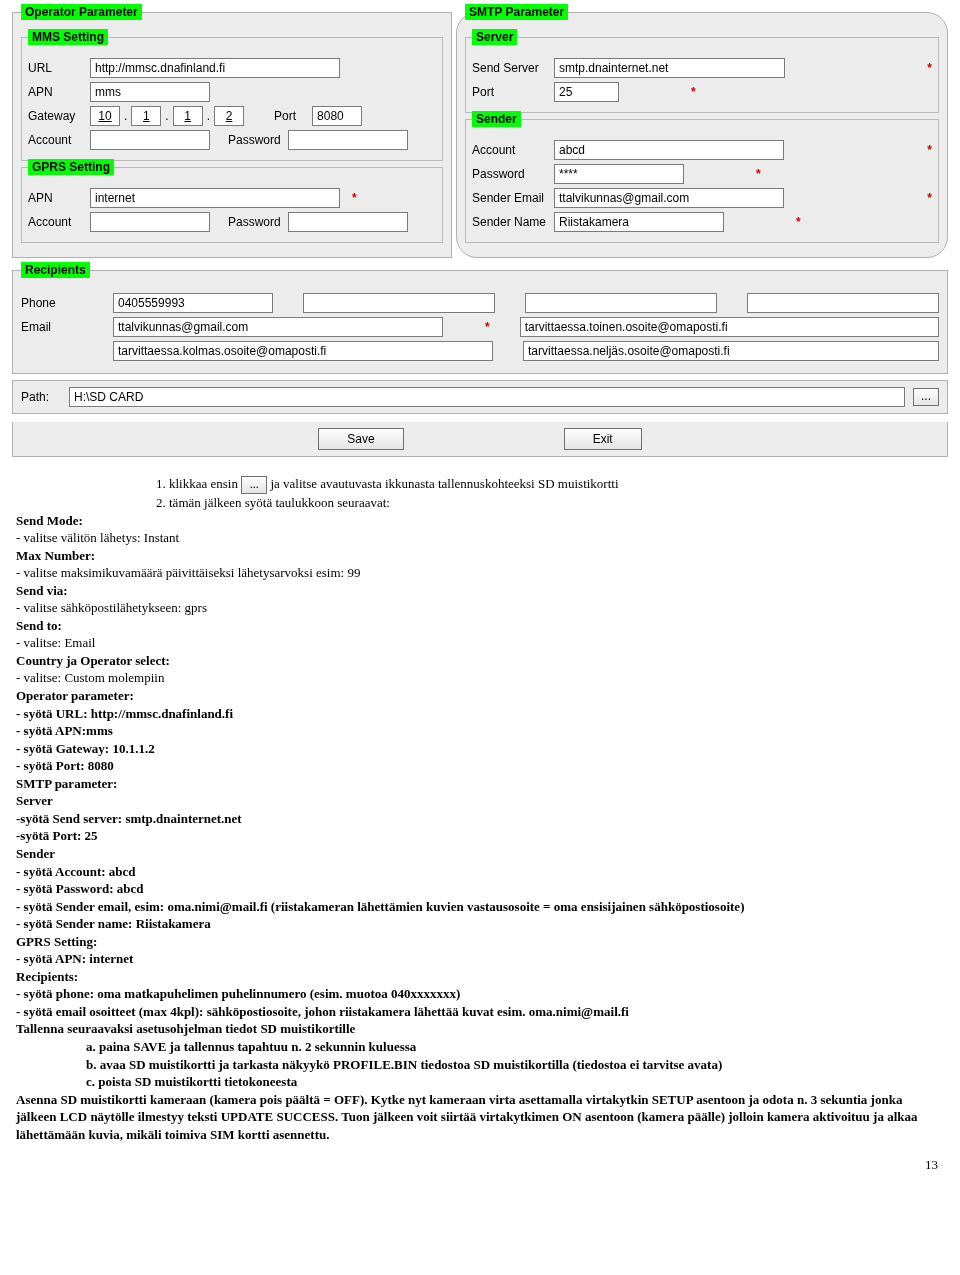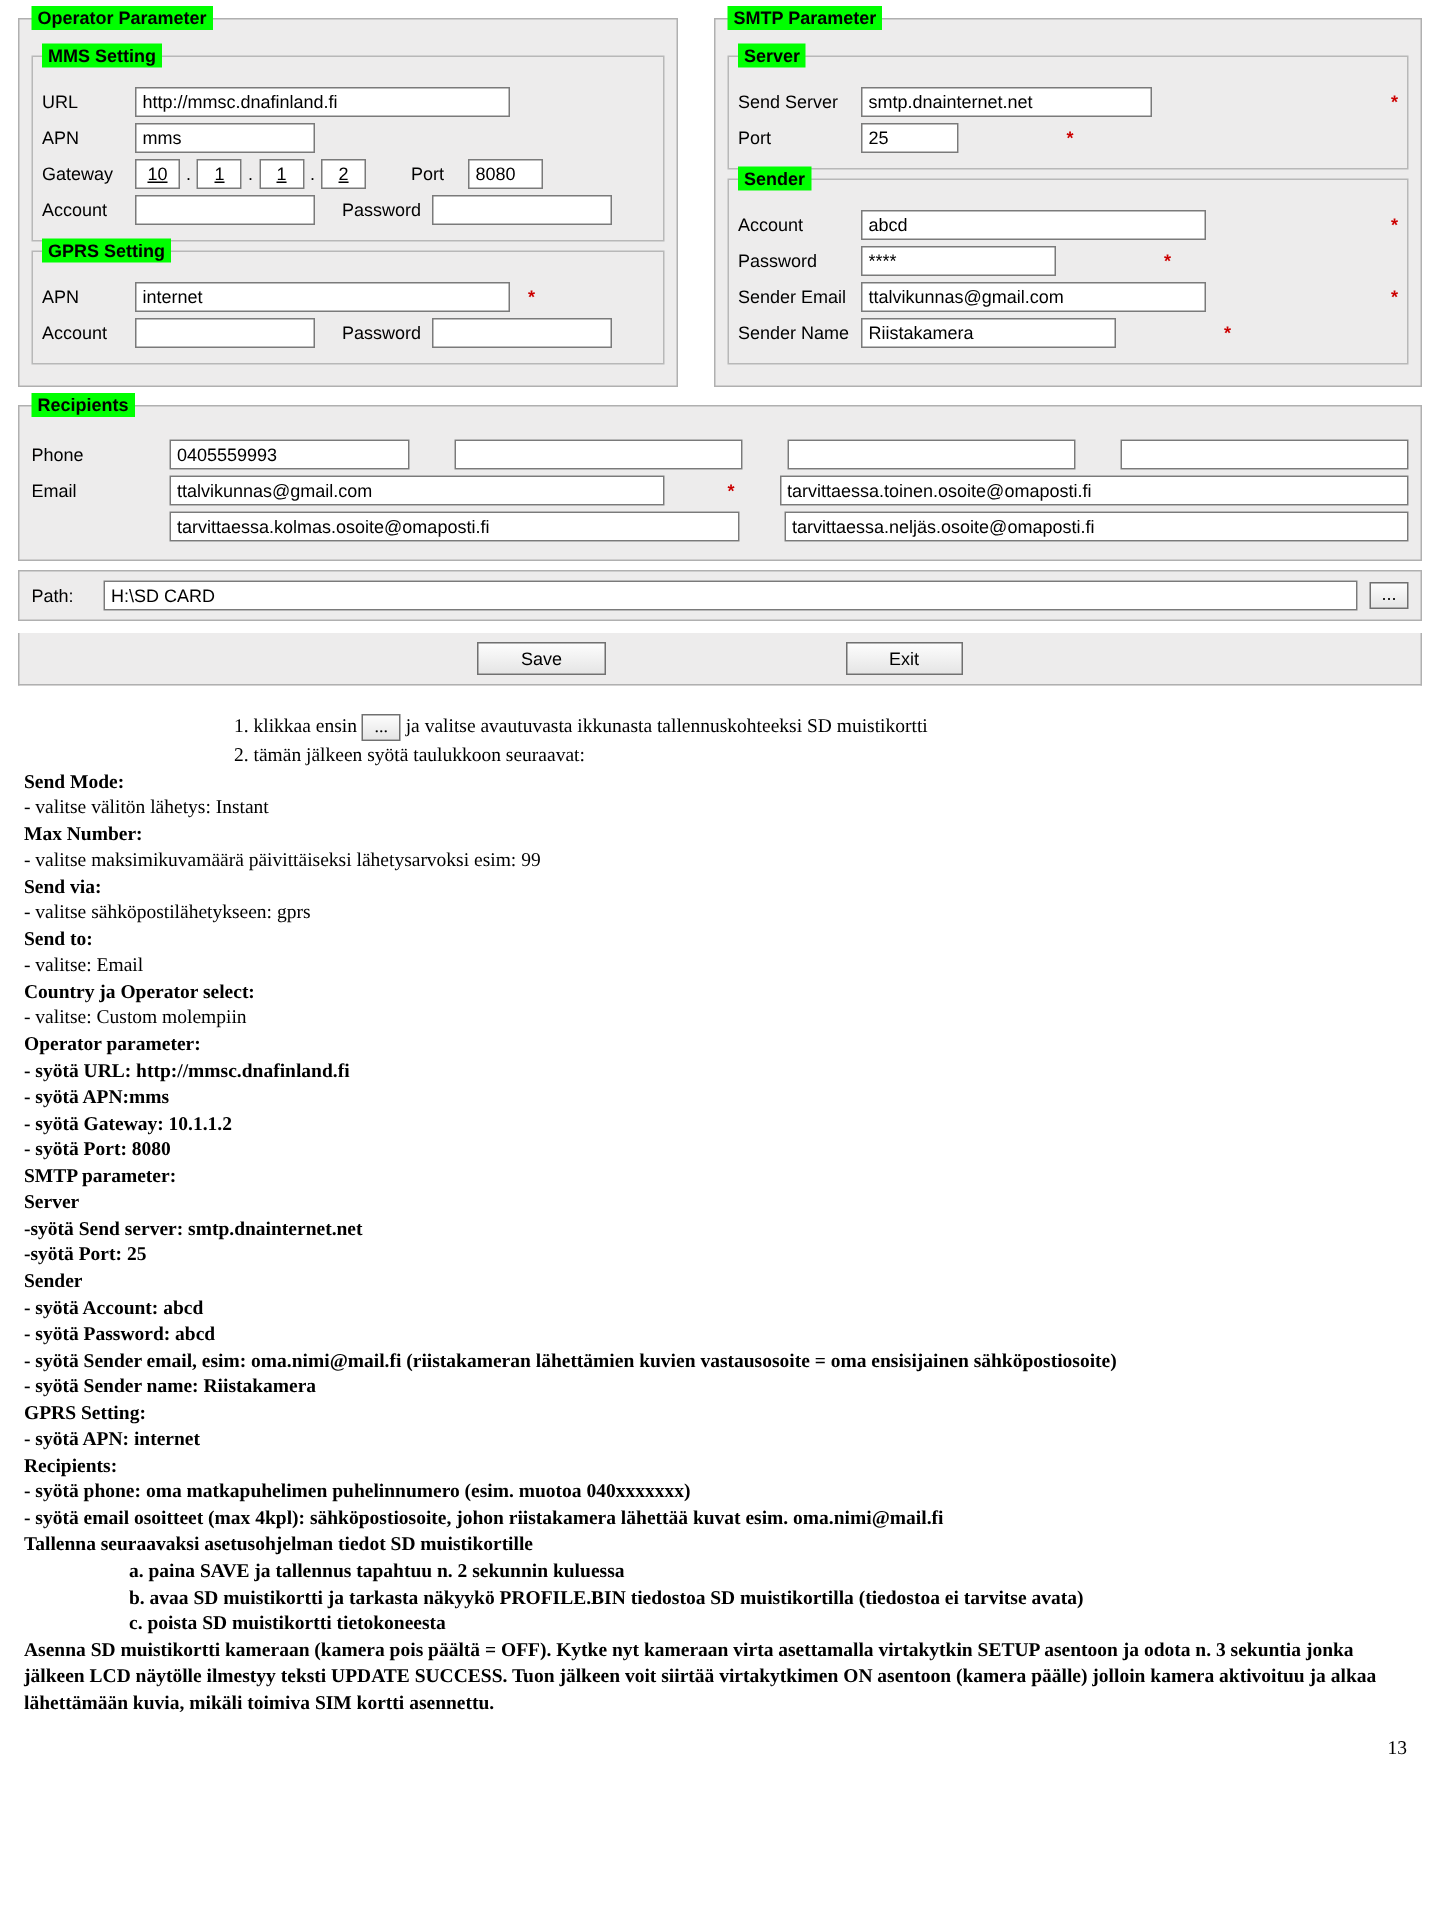--- a/index.html
+++ b/index.html
@@ -21,23 +21,23 @@
   }
   .panel-title {
     position: absolute;
     top: -9px;
     left: 8px;
     background: #00ff00;
     padding: 1px 4px;
     font-weight: bold;
     font-size: 12px;
   }
-  .top-row { display: flex; gap: 24px; }
+  .top-row { display: flex; gap: 4px; }
   .col-left { flex: 0 0 440px; }
-  .col-right { flex: 1; }
+  .col-right { flex: 1; border-radius: 21px; }
   .sub-panel {
     border: 1px solid #b8b8b8;
     position: relative;
     padding: 16px 6px 6px 6px;
     margin: 6px 0;
   }
   .sub-title {
     position: absolute;
     top: -9px;
     left: 6px;
@@ -151,21 +151,21 @@
     </div>
   </div>
 
   <div class="panel col-right">
     <span class="panel-title">SMTP Parameter</span>
 
     <div class="sub-panel">
       <span class="sub-title">Server</span>
       <div class="frow">
         <span class="lbl lbl-w">Send Server</span>
-        <input class="tx" style="width: 194px;" value="smtp.dnainternet.net">
+        <input class="tx" style="width: 231px;" value="smtp.dnainternet.net">
         <span class="star" style="margin-left:auto">*</span>
       </div>
       <div class="frow">
         <span class="lbl lbl-w">Port</span>
         <input class="tx" style="width: 65px;" value="25">
         <span class="star" style="margin-left:60px">*</span>
       </div>
     </div>
 
     <div class="sub-panel">

